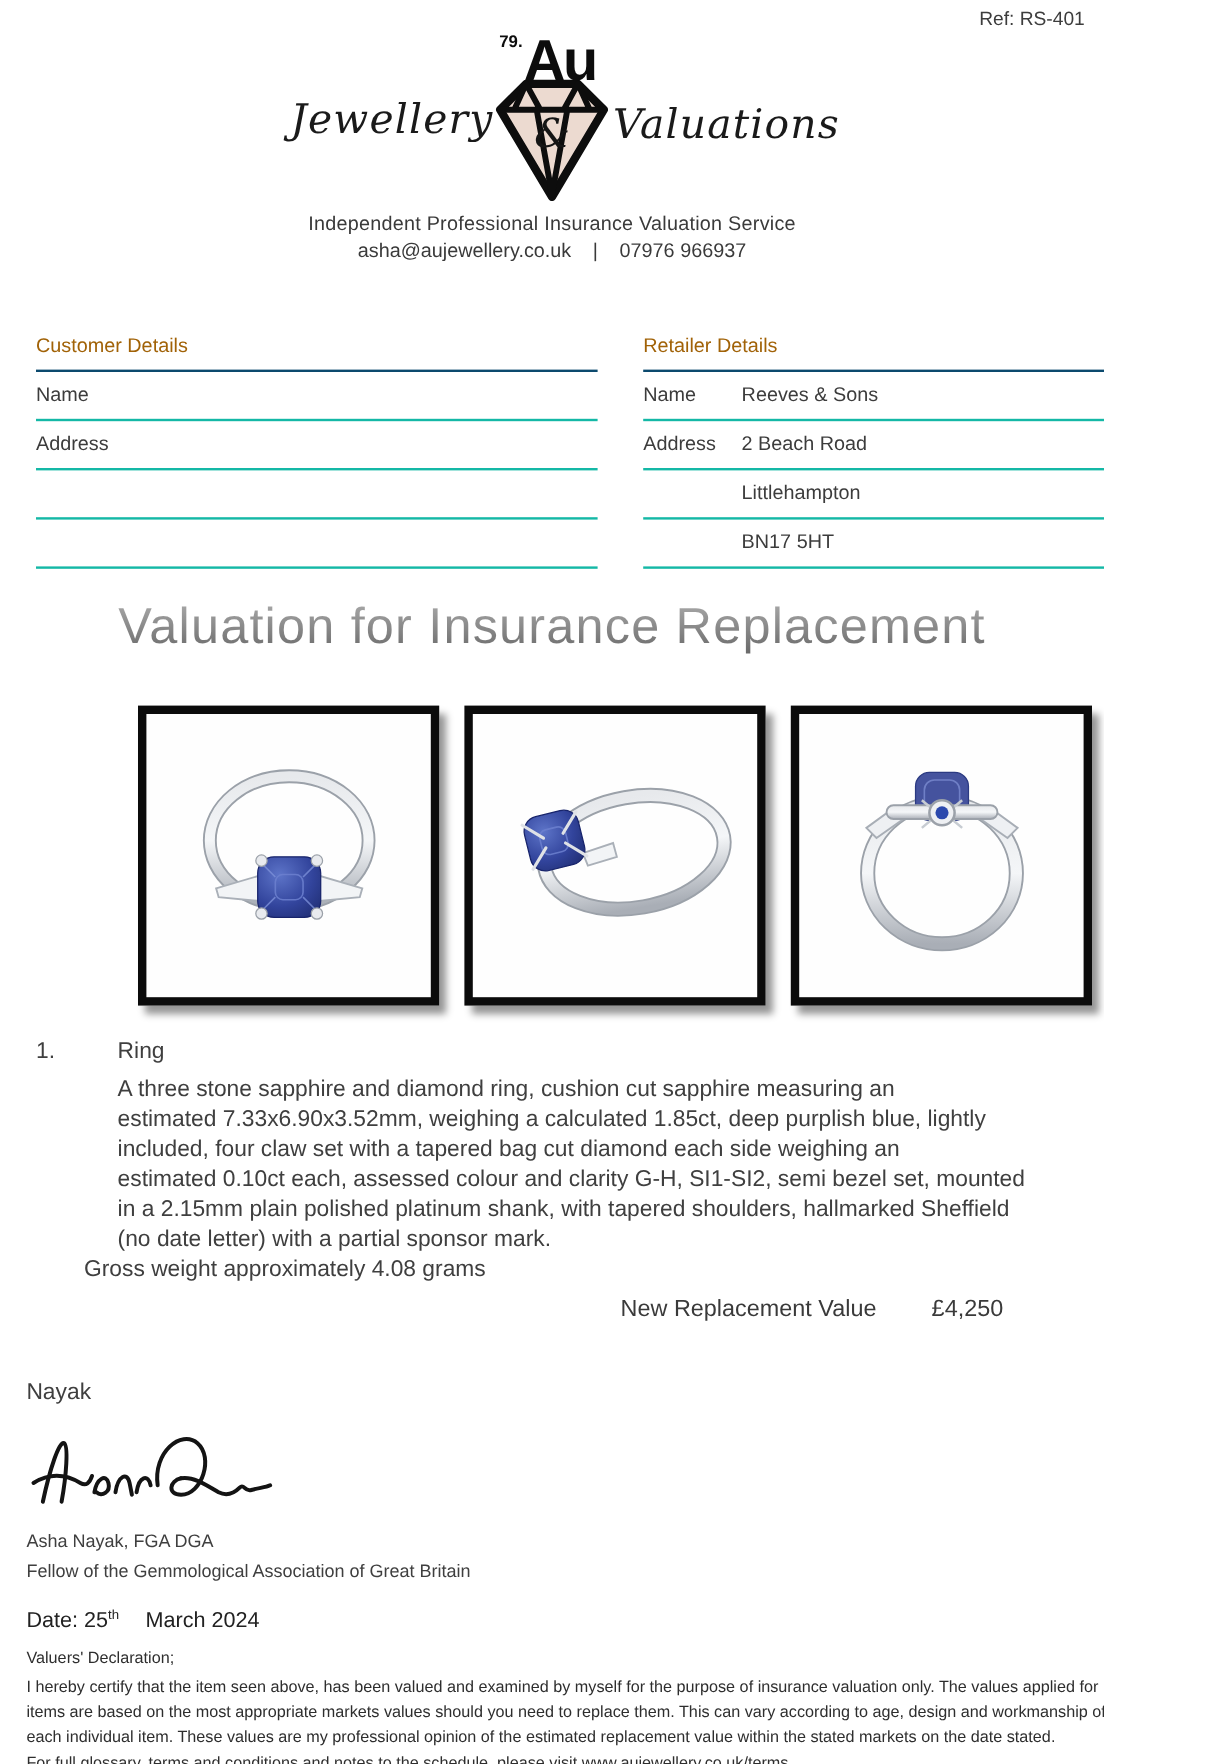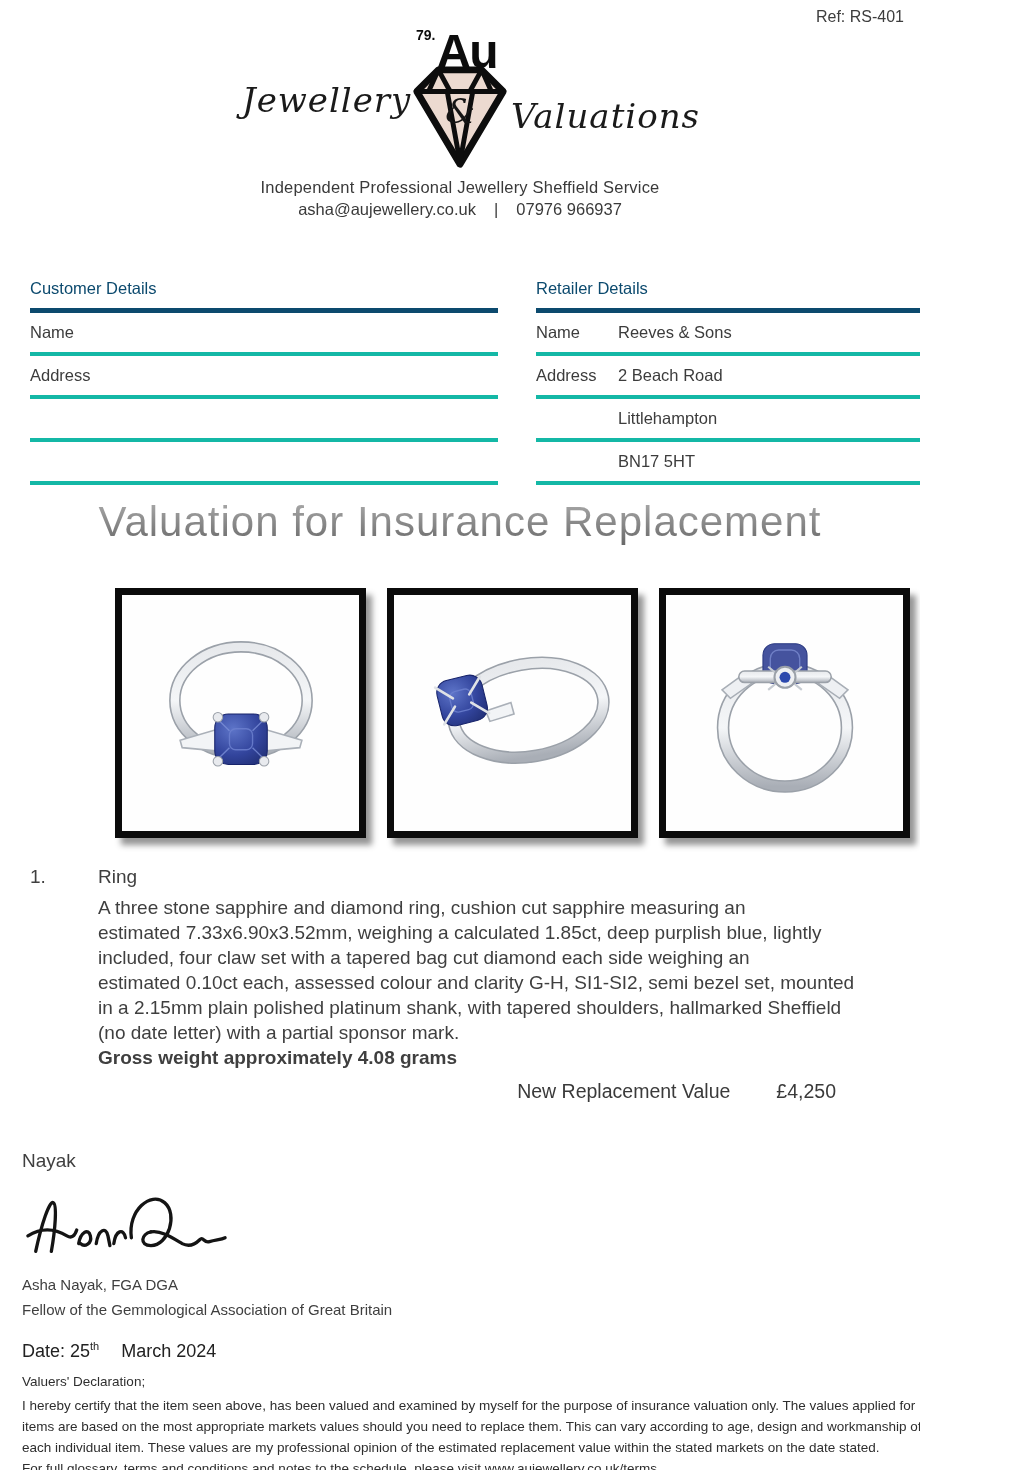--- a/index.html
+++ b/index.html
@@ -6,53 +6,53 @@
   .page{
     position:relative;width:920px;height:1470px;background:#ffffff;overflow:hidden;
     font-family:"Liberation Sans",sans-serif;color:#3f3f3f;
   }
   
   .ref{position:absolute;top:8px;right:16px;font-size:16px;color:#3d3d3d;}
   .header{position:absolute;top:26px;left:0;right:0;}
   .logo-wrap{position:relative;width:560px;height:148px;margin:0 auto;}
   .word-script{font-family:"DejaVu Serif",serif;font-style:italic;font-size:34px;color:#1a1a1a;letter-spacing:1px;}
   .word-jewellery{position:absolute;left:62px;top:54px;}
-  .word-valuations{position:absolute;right:40px;top:70px;}
+  .word-valuations{position:absolute;right:40px;top:58px;}
   .au{position:absolute;left:50%;margin-left:-44px;top:-2px;z-index:2;
       font-size:48px;font-weight:bold;color:#0d0d0d;letter-spacing:-2px;}
   .au .atomic{font-size:14px;font-weight:bold;vertical-align:28px;letter-spacing:0;margin-right:1px;}
   .diamond{position:absolute;left:50%;margin-left:-59px;top:36px;z-index:1;}
   .tagline{text-align:center;font-size:16.5px;color:#3a3a3a;margin-top:4px;letter-spacing:.2px;}
   .contact{display:flex;justify-content:center;gap:18px;font-size:16.5px;color:#3a3a3a;margin-top:3px;}
   
   .details{position:absolute;top:268px;left:30px;width:974px;display:flex;gap:38px;}
   .dcol{width:468px;}
-  .dtitle{height:40px;display:flex;align-items:center;font-size:16.5px;border-bottom:5px solid #0c4a6e;color:#0c4a6e;}
-  .drow{height:39px;display:flex;align-items:center;font-size:16.5px;border-bottom:4px solid #14b8a6;color:#3c3c3c;}
+  .dtitle{height:40px;display:flex;align-items:center;font-size:16.5px;border-bottom:2px solid #0c4a6e;color:#a16207;}
+  .drow{height:39px;display:flex;align-items:center;font-size:16.5px;border-bottom:2px solid #14b8a6;color:#3c3c3c;}
   .drow .lbl{width:82px;flex:none;}
   
   .doc-title{
     position:absolute;top:498px;left:0;right:0;text-align:center;
     font-size:42px;letter-spacing:1px;font-weight:400;
     background:linear-gradient(#aeaeae,#676767);
     -webkit-background-clip:text;background-clip:text;color:transparent;
   }
   
   .photos{position:absolute;top:588px;left:115px;display:flex;gap:21px;}
   .frame{
     width:237px;height:236px;border:7px solid #0b0b0b;background:#fefefe;
     box-shadow:6px 7px 6px rgba(0,0,0,.42);
     display:flex;align-items:center;justify-content:center;
   }
   
   .item{position:absolute;top:866px;left:30px;width:940px;color:#3f3f3f;}
   .item-head{display:flex;font-size:19px;}
   .item-num{width:68px;flex:none;}
   .item-desc{margin-left:68px;margin-top:7px;font-size:19px;line-height:25px;white-space:pre-line;}
-  .gross{margin-left:68px;font-size:19px;line-height:25px;font-weight:bold;}
+  .gross{margin-left:40px;font-size:19px;line-height:25px;}
   .value-row{position:absolute;top:1080px;right:84px;display:flex;gap:46px;font-size:19.5px;color:#3a3a3a;}
   
   .signed{position:absolute;top:1150px;left:22px;font-size:19px;}
   .sig{position:absolute;top:1188px;left:24px;}
   .valuer{position:absolute;top:1272px;left:22px;font-size:15px;line-height:25px;}
   .date-line{position:absolute;top:1340px;left:22px;font-size:18px;color:#222222;}
   .date-line .ord{font-size:11px;vertical-align:7px;}
   .date-line .rest{margin-left:22px;}
   .date-line .day{margin-left:5px;}
   
@@ -72,21 +72,21 @@
     <div class="logo-wrap">
       <span class="word-script word-jewellery">Jewellery</span>
       <span class="au"><span class="atomic">79.</span><span>Au</span></span>
       <svg class="diamond" width="118" height="110" viewBox="0 0 120 112">
         <polygon points="16,30 38,8 82,8 104,30 60,104" fill="#ecdad0" stroke="#0d0d0d" stroke-width="7" stroke-linejoin="round"></polygon>
         <path d="M16,30 L104,30 M38,8 L28,30 M38,8 L50,30 M82,8 L92,30 M82,8 L70,30 M47,30 L60,102 M73,30 L60,102" stroke="#0d0d0d" stroke-width="5" fill="none" stroke-linejoin="round" stroke-linecap="round"></path>
         <text x="60" y="62" text-anchor="middle" font-family="'DejaVu Serif',serif" font-style="italic" font-size="34" fill="#151515">&amp;</text>
       </svg>
       <span class="word-script word-valuations">Valuations</span>
     </div>
-    <div class="tagline">Independent Professional Jewellery Sheffield Service</div>
+    <div class="tagline">Independent Professional Insurance Valuation Service</div>
     <div class="contact">
       <span>asha@aujewellery.co.uk</span>
       <span>|</span>
       <span>07976 966937</span>
     </div>
   </div>
 
   <div class="details">
     <div class="dcol">
       <div class="dtitle">Customer Details</div>

